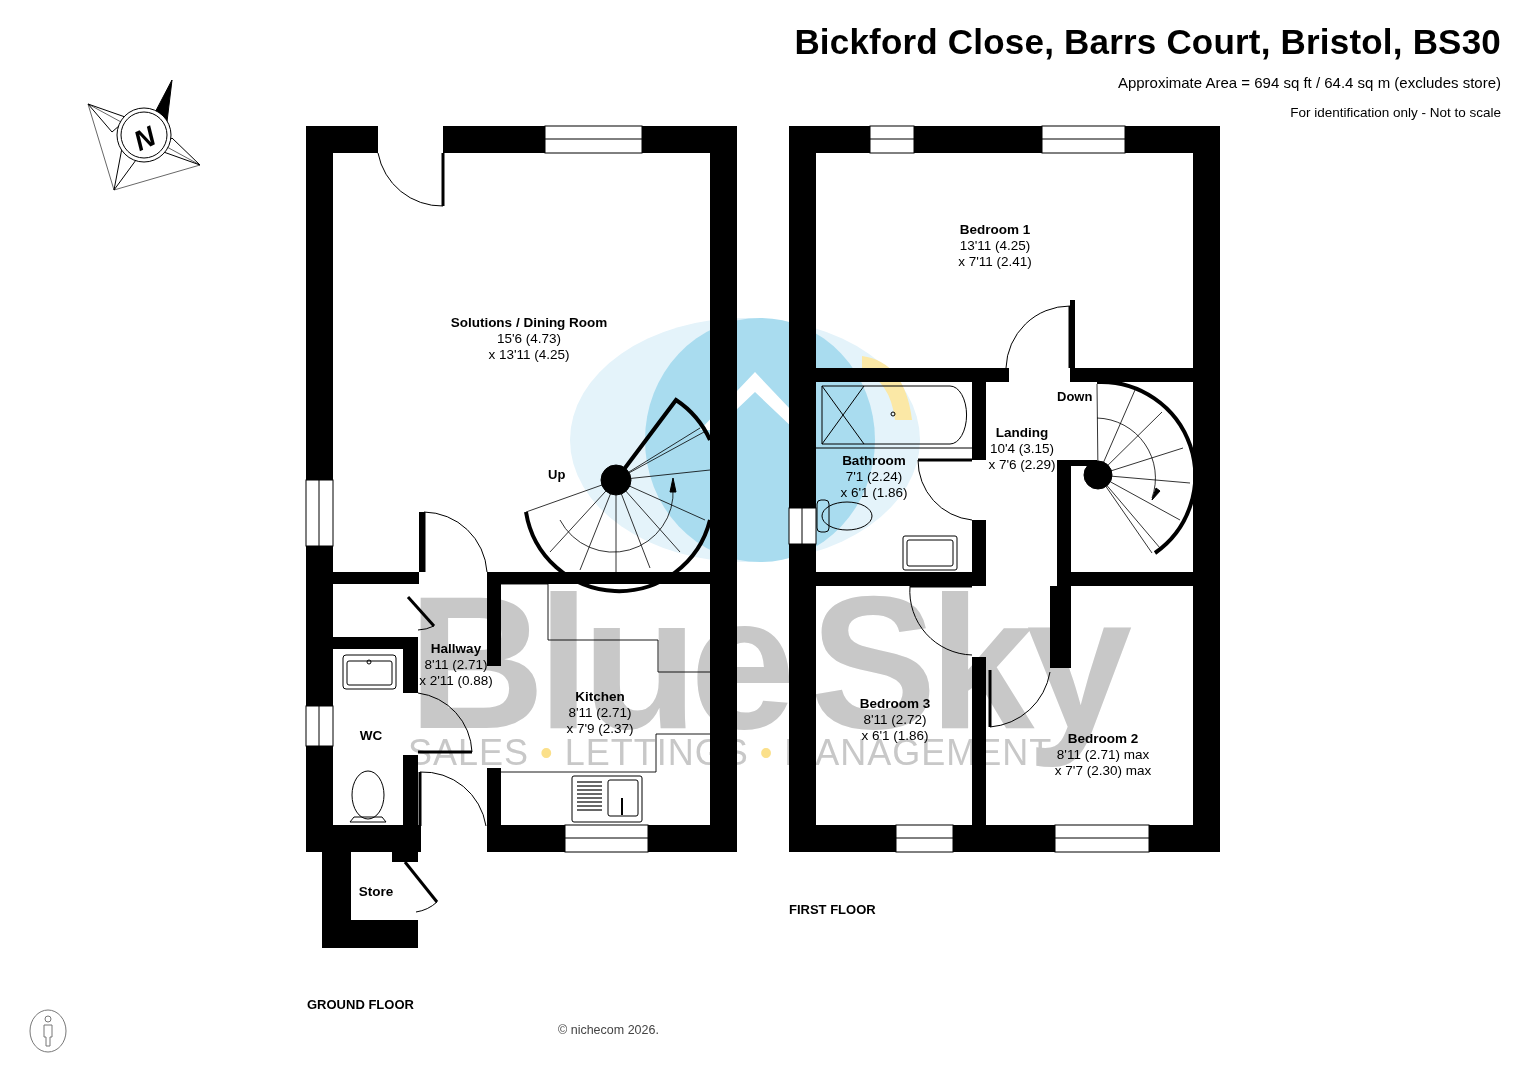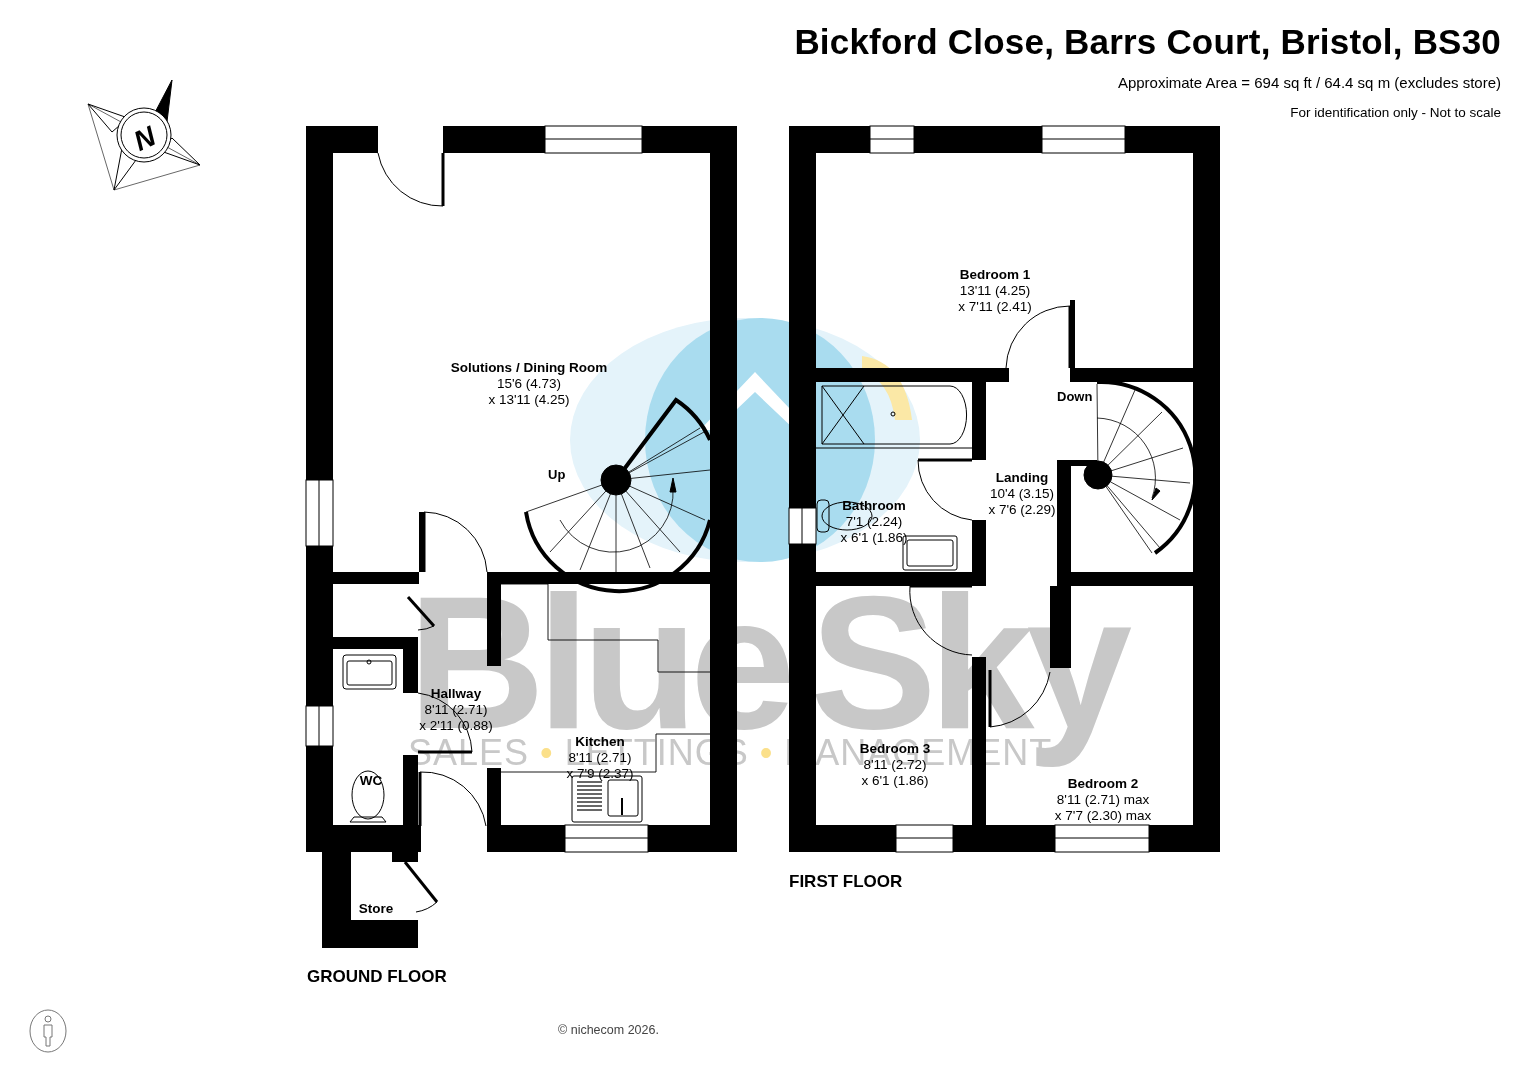--- a/index.html
+++ b/index.html
@@ -1,22 +1,22 @@
 <!DOCTYPE html>
 <html><head>
 <meta charset="utf-8">
 <style>
   html,body{margin:0;padding:0;background:#ffffff;}
   body{width:1527px;height:1080px;position:relative;overflow:hidden;font-family:"Liberation Sans",sans-serif;color:#000;}
   .title{position:absolute;right:26px;top:22px;font-size:35px;font-weight:bold;letter-spacing:0.2px;white-space:nowrap;}
   .area{position:absolute;right:26px;top:74px;font-size:15px;white-space:nowrap;}
   .disclaimer{position:absolute;right:26px;top:105px;font-size:13.5px;white-space:nowrap;}
-  .floor-label{position:absolute;font-size:17px;font-weight:bold;}
+  .floor-label{position:absolute;font-size:13px;font-weight:bold;margin-top:30px;}
   svg.plan{position:absolute;left:0;top:0;}
-  .room{position:absolute;text-align:center;font-size:13.5px;line-height:16px;transform:translateX(-50%);white-space:nowrap;margin-top:45px;}
+  .room{position:absolute;text-align:center;font-size:13.5px;line-height:16px;transform:translateX(-50%);white-space:nowrap;}
   .room .name{font-weight:bold;}
   .tag{position:absolute;font-size:13px;font-weight:bold;}
   .footer{position:absolute;left:75px;top:1005px;font-size:12.5px;line-height:17px;color:#444;}
   .footer .copy{position:absolute;left:483px;top:17px;white-space:nowrap;}
 </style>
 </head>
 <body>
 
 <div class="title">Bickford Close, Barrs Court, Bristol, BS30</div>
 <div class="area">Approximate Area = 694 sq ft / 64.4 sq m (excludes store)</div>
@@ -220,21 +220,21 @@
   <div>x 2'11 (0.88)</div>
 </div>
 <div class="room" style="left:600px;top:689px;">
   <div class="name">Kitchen</div>
   <div>8'11 (2.71)</div>
   <div>x 7'9 (2.37)</div>
 </div>
 <div class="room" style="left:371px;top:728px;">
   <div class="name">WC</div>
 </div>
-<div class="room" style="left:376px;top:856px;">
+<div class="room" style="left:376px;top:884px;">
   <div class="name">Store</div>
 </div>
 <div class="floor-label" style="left:307px;top:967px;">GROUND FLOOR</div>
 
 <div class="room" style="left:995px;top:222px;">
   <div class="name">Bedroom 1</div>
   <div>13'11 (4.25)</div>
   <div>x 7'11 (2.41)</div>
 </div>
 <div class="tag" style="left:1057px;top:389px;">Down</div>

